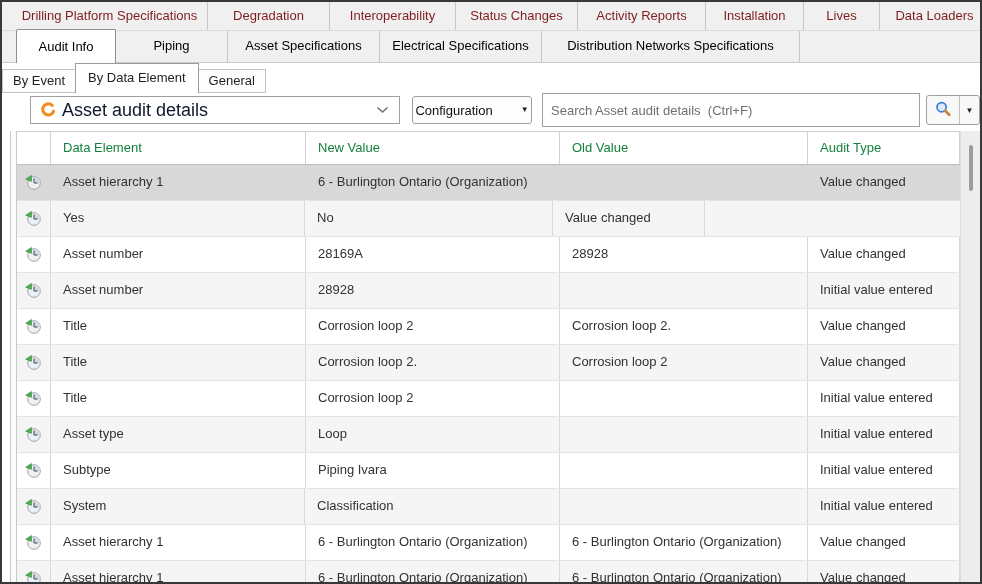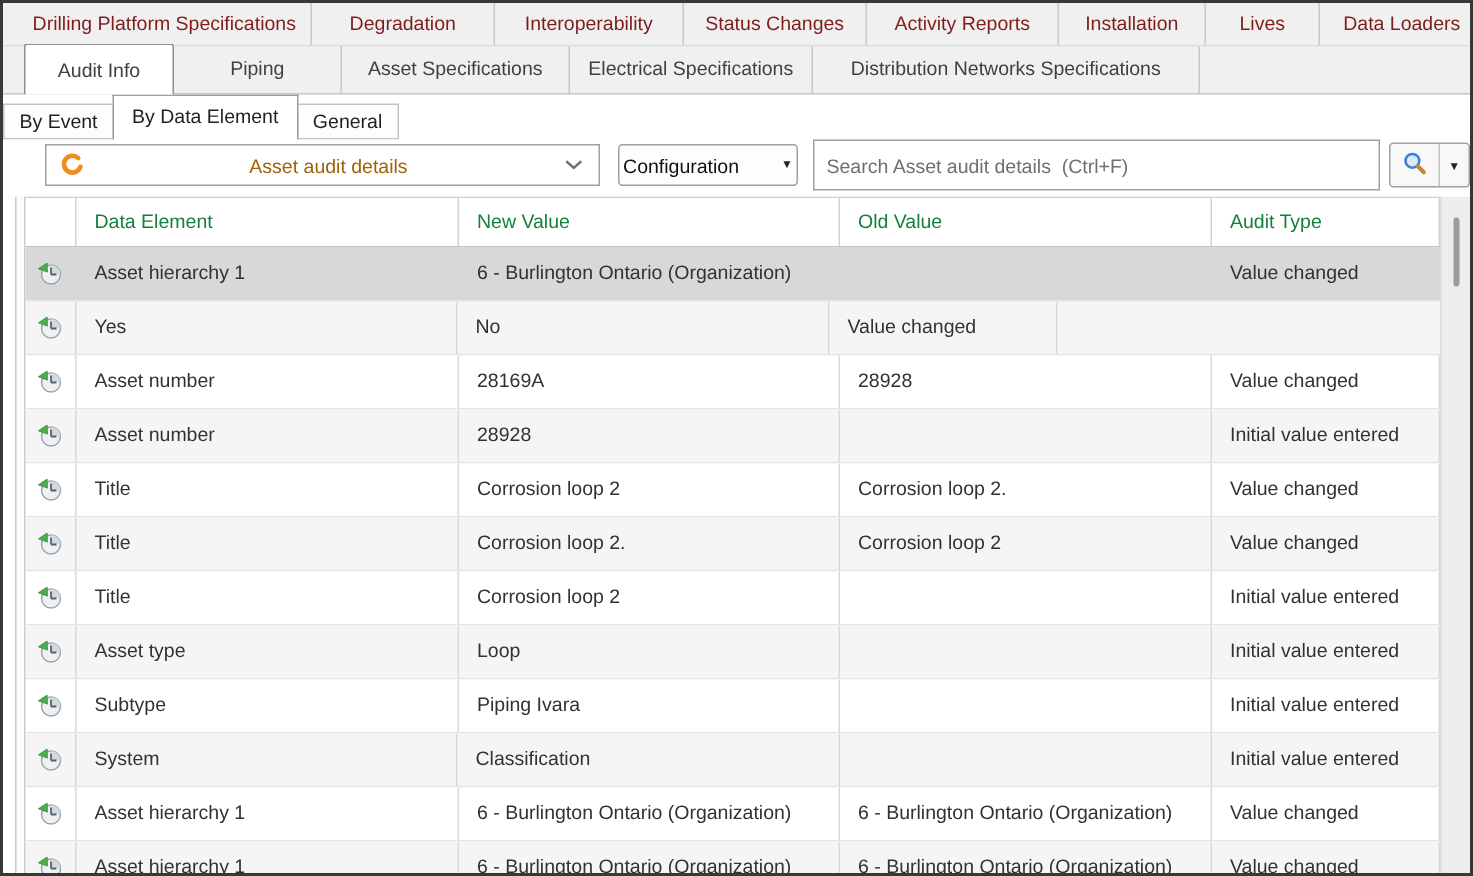--- a/index.html
+++ b/index.html
@@ -11,41 +11,41 @@
           background:#fff;display:flex;flex-direction:column;}
 
   
   .tabrow{background:var(--tab-strip-bg,#f0f0f0);display:flex;flex:0 0 auto;}
   .tabrow1{height:28px;border-bottom:1px solid #dadada;padding-left:10px;overflow:hidden;}
   .tab1{box-sizing:border-box;flex:0 0 auto;line-height:27px;text-align:center;
         font-size:13px;color:#7f1d1d;border-right:1px solid #c6c6c6;white-space:nowrap;
         padding:0 4px;}
   .tabrow2{height:31px;padding-left:14px;border-bottom:1px solid #c9c9c9;position:relative;}
   .tab2{box-sizing:border-box;flex:0 0 auto;line-height:30px;text-align:center;
-        font-size:13px;color:#404040;border-right:1px solid #c6c6c6;white-space:nowrap;overflow:hidden;}
+        font-size:13px;color:#000000;border-right:1px solid #c6c6c6;white-space:nowrap;overflow:hidden;}
   .tab2.selected{background:#fff;border:1px solid #8f8f8f;border-bottom:none;
         border-radius:2px 2px 0 0;margin-top:-2px;height:34px;line-height:33px;
         position:relative;z-index:3;}
 
   
   .subtabs{flex:0 0 auto;height:30px;display:flex;align-items:flex-end;
            background:#fff;}
   .subtab{box-sizing:border-box;height:24px;line-height:22px;padding:0 10px;
           border:1px solid #c3c3c3;background:#fdfdfd;font-size:13px;color:#1f1f1f;
           margin-right:-1px;white-space:nowrap;}
   .subtab.selected{height:30px;line-height:28px;padding:0 12px;background:#fff;
           border:1px solid #9b9b9b;border-bottom:none;position:relative;z-index:2;}
 
   
   .toolbar{flex:0 0 auto;height:34px;display:flex;align-items:center;
            padding-left:28px;background:#fff;}
   .combo{box-sizing:border-box;width:370px;height:28px;border:1px solid var(--control-border,#a0a0a0);
          background:#fff;display:flex;align-items:center;padding:0 8px;cursor:default;}
   .combo-icon{display:flex;align-items:center;margin-right:6px;}
-  .combo-label{flex:1;font-size:13px;color:#a16207;text-align:center;}
+  .combo-label{flex:1;font-size:18px;color:#0f172a;}
   .combo-chevron{display:flex;align-items:center;margin-right:2px;}
   .config-btn{box-sizing:border-box;margin-left:12px;width:120px;height:28px;
          border:1px solid var(--control-border,#a0a0a0);border-radius:3px;background:#fdfdfd;
          display:flex;align-items:center;justify-content:center;gap:28px;
          font-size:13px;color:#111;font-family:inherit;}
   .tri{font-size:8px;color:#222;line-height:1;}
   .search{box-sizing:border-box;margin-left:10px;width:378px;height:28px;
          border:1px solid var(--control-border,#a0a0a0);padding:16px 8px;font-size:13px;
          font-family:inherit;color:#3b82f6;outline:none;}
   .search::placeholder{color:#6f6f6f;opacity:1;}

